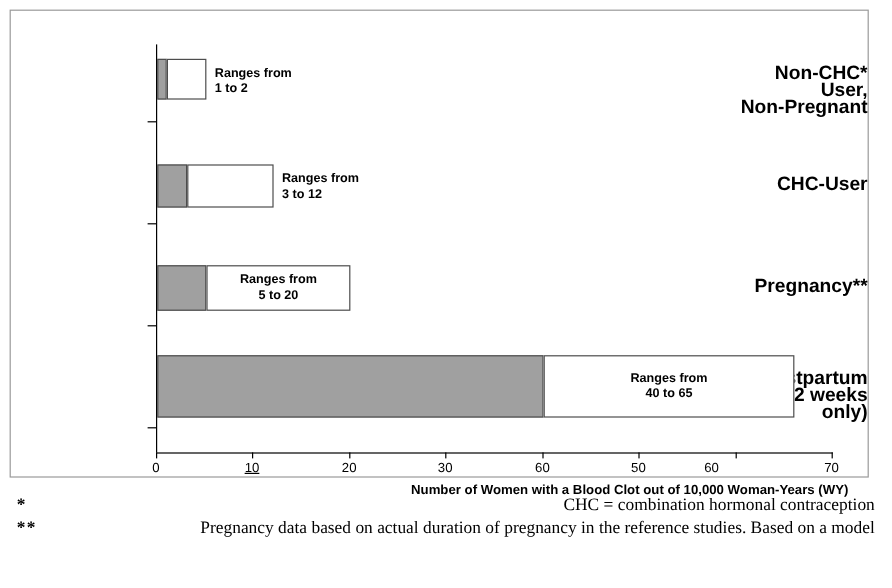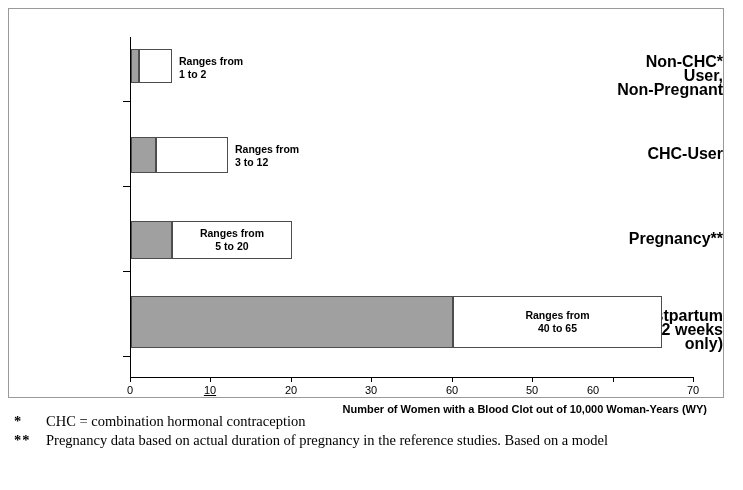--- a/index.html
+++ b/index.html
@@ -163,20 +163,21 @@
     align-items: flex-start;
   }
   .fn-mark {
     width: 32px;
     flex: 0 0 32px;
     font-weight: bold;
     letter-spacing: 1px;
   }
   .fn-text {
     flex: 1 1 auto;
+    text-align: right;
   }
   .fn-cont {
     margin-left: 0px;
   }
 </style>
 </head>
 <body>
 
 <div id="chart-frame">
 

